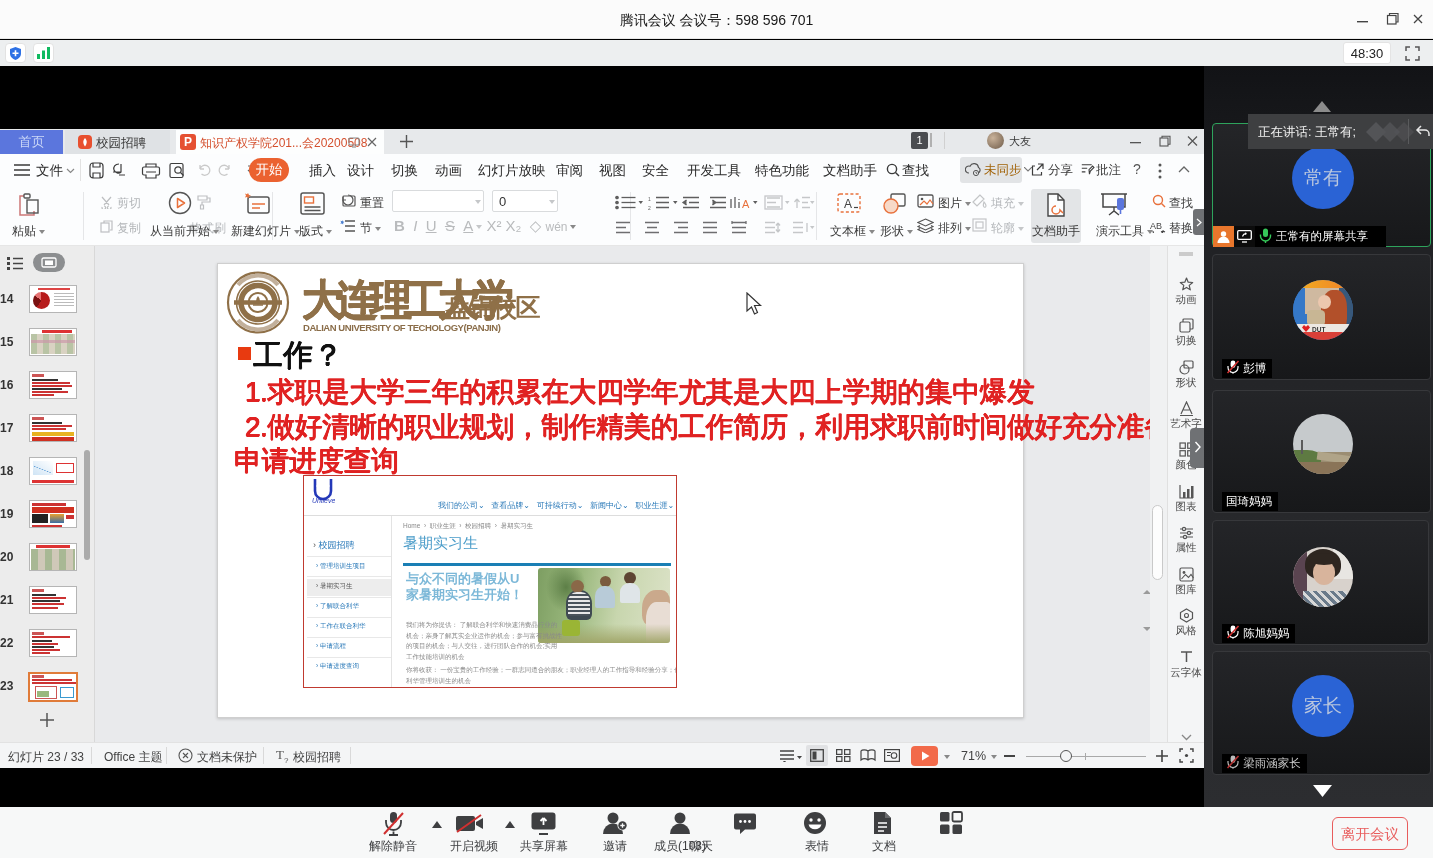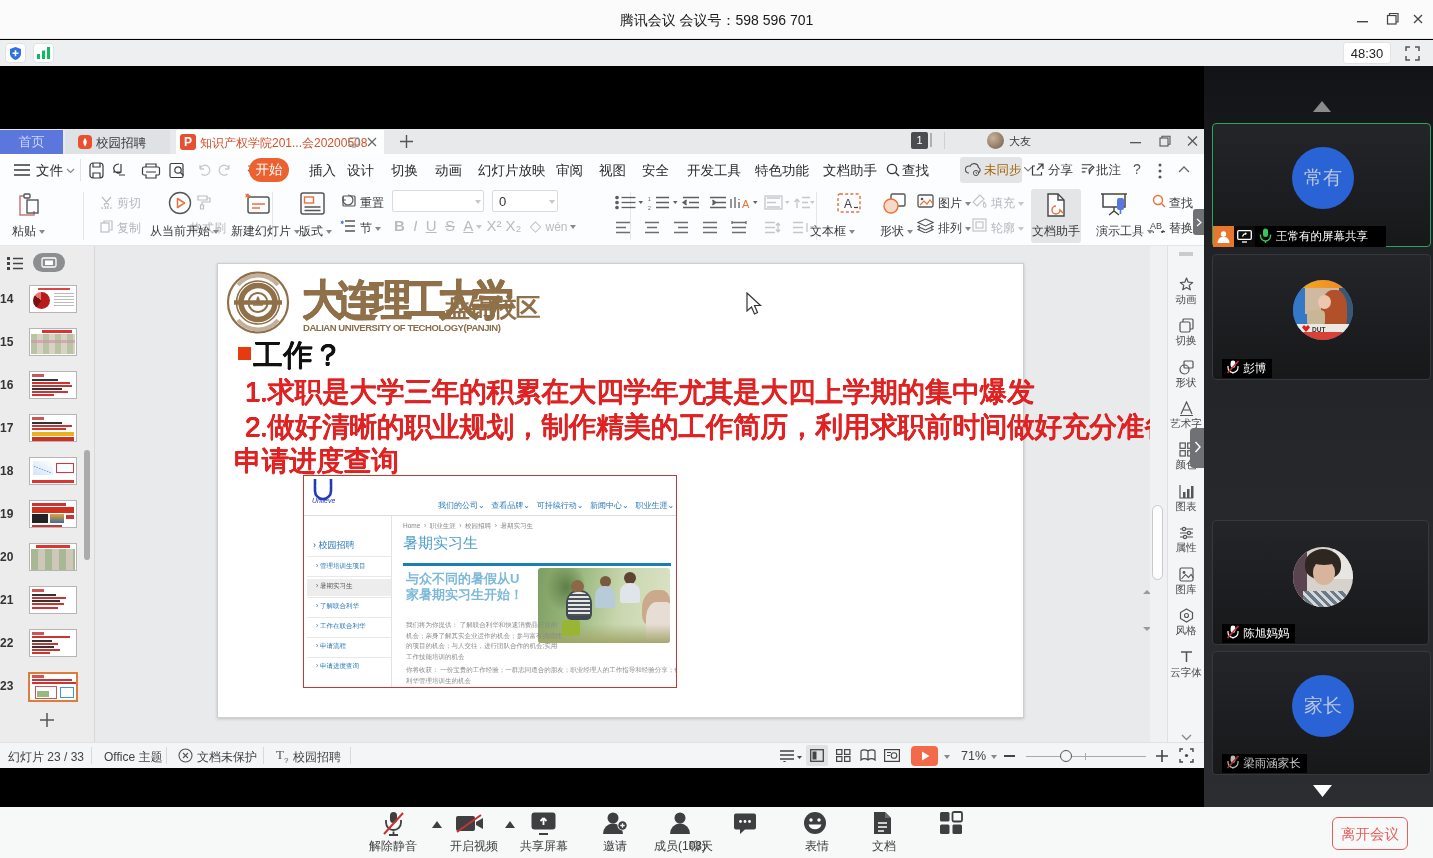--- a/index.html
+++ b/index.html
@@ -276,21 +276,21 @@
             <path d="M196 6 h4.5 l-2.2 3Z" transform="translate(-1,0)"></path>
           </g>
     </svg>
     <div class="vdiv" style="left:816px;"></div>
 
     <svg class="abs" style="left:837px;top:6px;" width="24" height="20" viewBox="0 0 24 20">
           <rect x="1" y="1" width="22" height="18" rx="2" fill="none" stroke="#e8713c" stroke-width="1.4" stroke-dasharray="3 2.2"></rect>
           <text x="7" y="14.5" font-size="12" fill="#444" font-family="Liberation Sans">A</text>
           <path d="M17 14.5 h4" stroke="#444" stroke-width="1.2"></path>
         </svg>
-    <div class="tlab" style="left:810px;top:36px;">文本框<span class="caret"></span></div>
+    <div class="tlab" style="left:830px;top:36px;">文本框<span class="caret"></span></div>
 
     <svg class="abs" style="left:882px;top:5px;" width="25" height="23" viewBox="0 0 25 23">
           <rect x="9" y="2" width="14" height="12" rx="1.5" fill="#fcfdfe" stroke="#555" stroke-width="1.4"></rect>
           <circle cx="9" cy="14" r="7" fill="#f7d9c8" stroke="#e8713c" stroke-width="1.4"></circle>
         </svg>
     <div class="tlab" style="left:880px;top:36px;">形状<span class="caret"></span></div>
 
     <svg class="abs" style="left:917px;top:7px;" width="17" height="14" viewBox="0 0 17 14">
           <rect x="1" y="1" width="15" height="12" rx="1.5" fill="none" stroke="#555" stroke-width="1.3"></rect>
           <circle cx="5" cy="5" r="1.3" fill="#555"></circle>
@@ -698,20 +698,34 @@
           </svg>
     </div>
     <div class="abs lab" style="left:42px;top:102px;height:21px;line-height:21px;padding-right:18px;">
       <svg style="vertical-align:-3px;margin-right:4px;" width="13" height="15" viewBox="0 0 13 15">
             <rect x="4" y="0.5" width="5" height="8.5" rx="2.5" fill="#35c759"></rect>
             <path d="M1.5 6.5 v1.5 a5 5 0 0 0 10 0 V6.5" fill="none" stroke="#35c759" stroke-width="1.4"></path>
             <path d="M6.5 13 v2" stroke="#35c759" stroke-width="1.4"></path>
           </svg>王常有的屏幕共享</div>
   </div>
 
+  <div class="abs" style="left:44px;top:48px;width:185px;height:35px;background:#3e3f41;">
+    <div class="abs" style="left:10px;top:10px;font-size:12.5px;color:#f2f2f2;white-space:nowrap;">正在讲话: 王常有;</div>
+    <svg class="abs" style="left:118px;top:6px;" width="76" height="24" viewBox="0 0 76 24">
+      <g fill="#65666a" opacity="0.55">
+            <path d="M10 2 L20 12 L10 22 L0 12Z"></path>
+            <path d="M24 2 L34 12 L24 22 L14 12Z" opacity=".8"></path>
+            <path d="M38 2 L48 12 L38 22 L28 12Z" opacity=".6"></path>
+          </g>
+    </svg>
+    <div class="abs" style="left:160px;top:5px;width:1px;height:25px;background:#5a5b5d;"></div>
+    <svg class="abs" style="left:167px;top:9px;" width="16" height="16" viewBox="0 0 16 16">
+          <path d="M6 3 L2 7 l4 4 M2 7 h8 a4 4 0 0 1 4 4 v2" fill="none" stroke="#e8e8e8" stroke-width="1.5"></path>
+        </svg>
+  </div>
 
   <div class="abs" style="left:8px;top:188px;width:219px;height:126px;background:linear-gradient(#242528,#17181a);border:1px solid #37383b;border-radius:4px;">
     <div class="abs" style="left:80px;top:25px;width:60px;height:60px;border-radius:50%;overflow:hidden;background:#3a78c2;">
       <div class="abs" style="left:0;top:0;width:60px;height:10px;background:linear-gradient(90deg,#f2b020,#f08028);"></div>
       <div class="abs" style="left:0;top:8px;width:16px;height:44px;background:#3578c8;"></div>
       <div class="abs" style="left:44px;top:8px;width:16px;height:46px;background:#38587a;"></div>
       <div class="abs" style="left:12px;top:8px;width:34px;height:26px;background:#cfb9a0;"></div>
       <div class="abs" style="left:28px;top:10px;width:26px;height:44px;background:#b2502a;border-radius:45% 40% 35% 45%;"></div>
       <div class="abs" style="left:25px;top:15px;width:13px;height:14px;background:#ecc7ae;border-radius:50%;"></div>
       <div class="abs" style="left:14px;top:30px;width:18px;height:16px;background:#c8b694;border-radius:25%;"></div>
@@ -723,20 +737,30 @@
     <div class="abs lab" style="left:9px;top:104px;">
       <svg class="micoff" width="14" height="14" viewBox="0 0 14 14">
             <rect x="4.6" y="0.5" width="4.8" height="7.5" rx="2.4" fill="#fff"></rect>
             <path d="M2 6 v1.5 a5 5 0 0 0 10 0 V6" fill="none" stroke="#fff" stroke-width="1.2"></path>
             <path d="M7 12 v1.8" stroke="#fff" stroke-width="1.2"></path>
             <path d="M1.5 13 L12.5 1" stroke="#d03030" stroke-width="1.6"></path>
           </svg>
       彭博</div>
   </div>
 
+  <div class="abs" style="left:8px;top:324px;width:219px;height:123px;background:linear-gradient(#242528,#17181a);border:1px solid #37383b;border-radius:4px;">
+    <div class="abs" style="left:80px;top:23px;width:60px;height:60px;border-radius:50%;overflow:hidden;background:#c6cacc;">
+      <div class="abs" style="left:0;top:38px;width:60px;height:22px;background:#9b8d72;"></div>
+      <div class="abs" style="left:0;top:36px;width:28px;height:14px;background:#5e7a42;border-radius:0 50% 20% 0;"></div>
+      <div class="abs" style="left:24px;top:40px;width:36px;height:8px;background:#b0a488;transform:rotate(8deg);"></div>
+      <div class="abs" style="left:0;top:48px;width:60px;height:12px;background:#8a7458;"></div>
+      <div class="abs" style="left:8px;top:26px;width:2px;height:14px;background:#5a5a5a;"></div>
+    </div>
+    <div class="abs lab" style="left:9px;top:101px;">国琦妈妈</div>
+  </div>
 
   <div class="abs" style="left:8px;top:454px;width:217px;height:125px;background:linear-gradient(#242528,#17181a);border:1px solid #37383b;border-radius:4px;">
     <div class="abs" style="left:80px;top:26px;width:60px;height:60px;border-radius:50%;overflow:hidden;background:#d8d2cc;">
       <div class="abs" style="left:0;top:0;width:14px;height:60px;background:#5a4450;"></div>
       <div class="abs" style="left:40px;top:2px;width:20px;height:30px;background:#e8e6e2;"></div>
       <div class="abs" style="left:12px;top:2px;width:36px;height:30px;background:#2e2620;border-radius:50% 50% 40% 40%;"></div>
       <div class="abs" style="left:20px;top:14px;width:22px;height:24px;background:#d8b49c;border-radius:45% 45% 50% 50%;"></div>
       <div class="abs" style="left:16px;top:6px;width:30px;height:12px;background:#2e2620;border-radius:50%;"></div>
       <div class="abs" style="left:10px;top:44px;width:44px;height:16px;background:repeating-linear-gradient(45deg,#6a7a8a 0 3px,#d8d8d8 3px 6px);"></div>
     </div>

